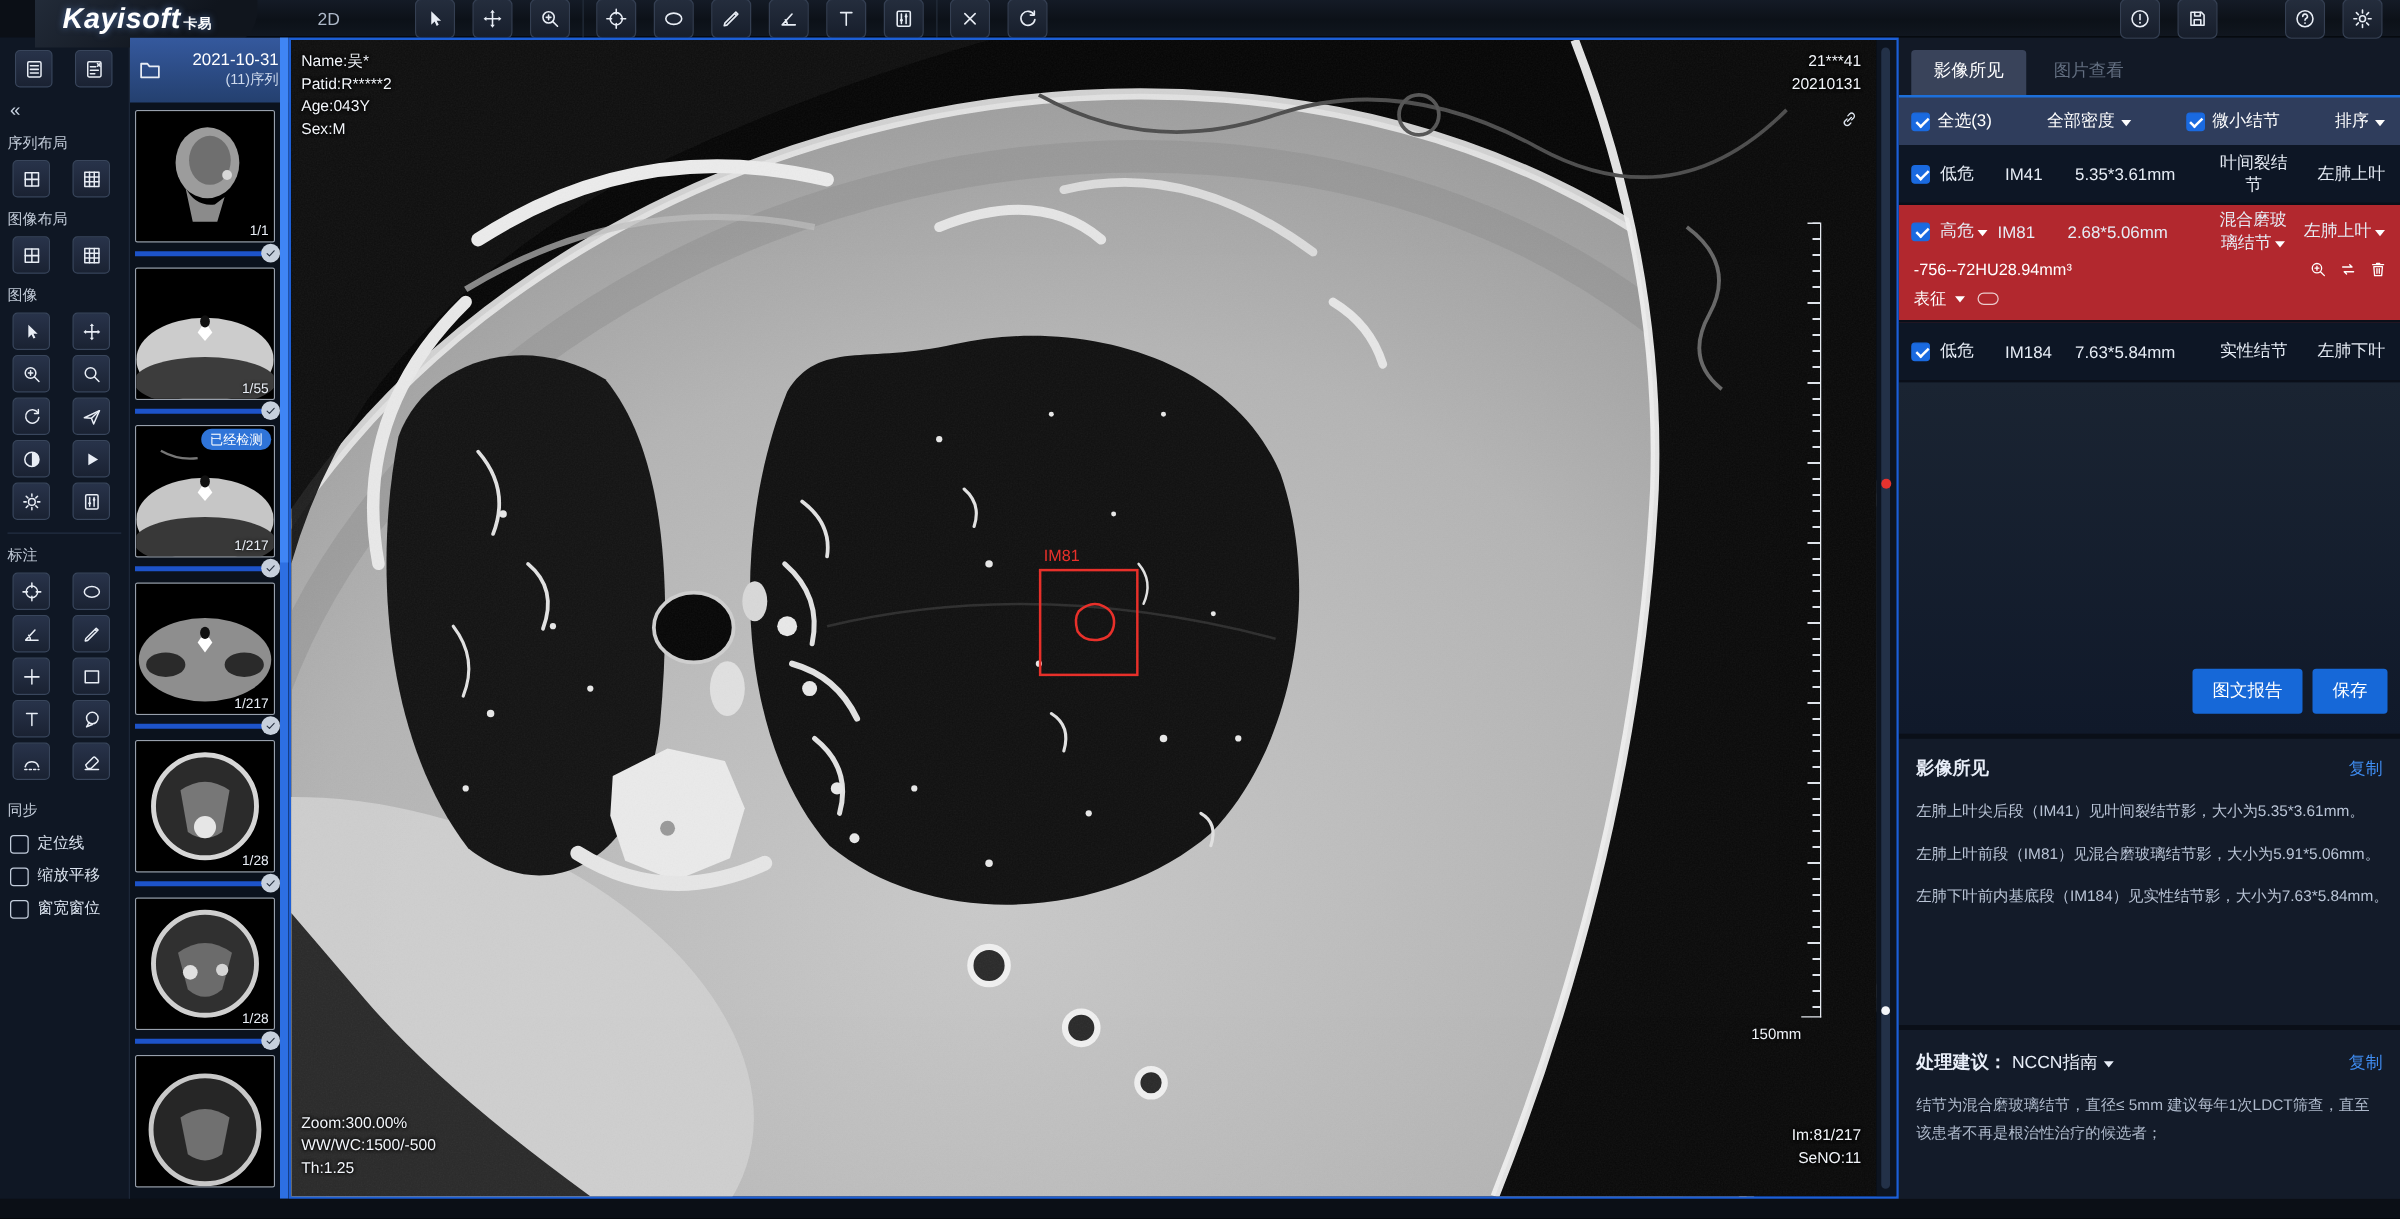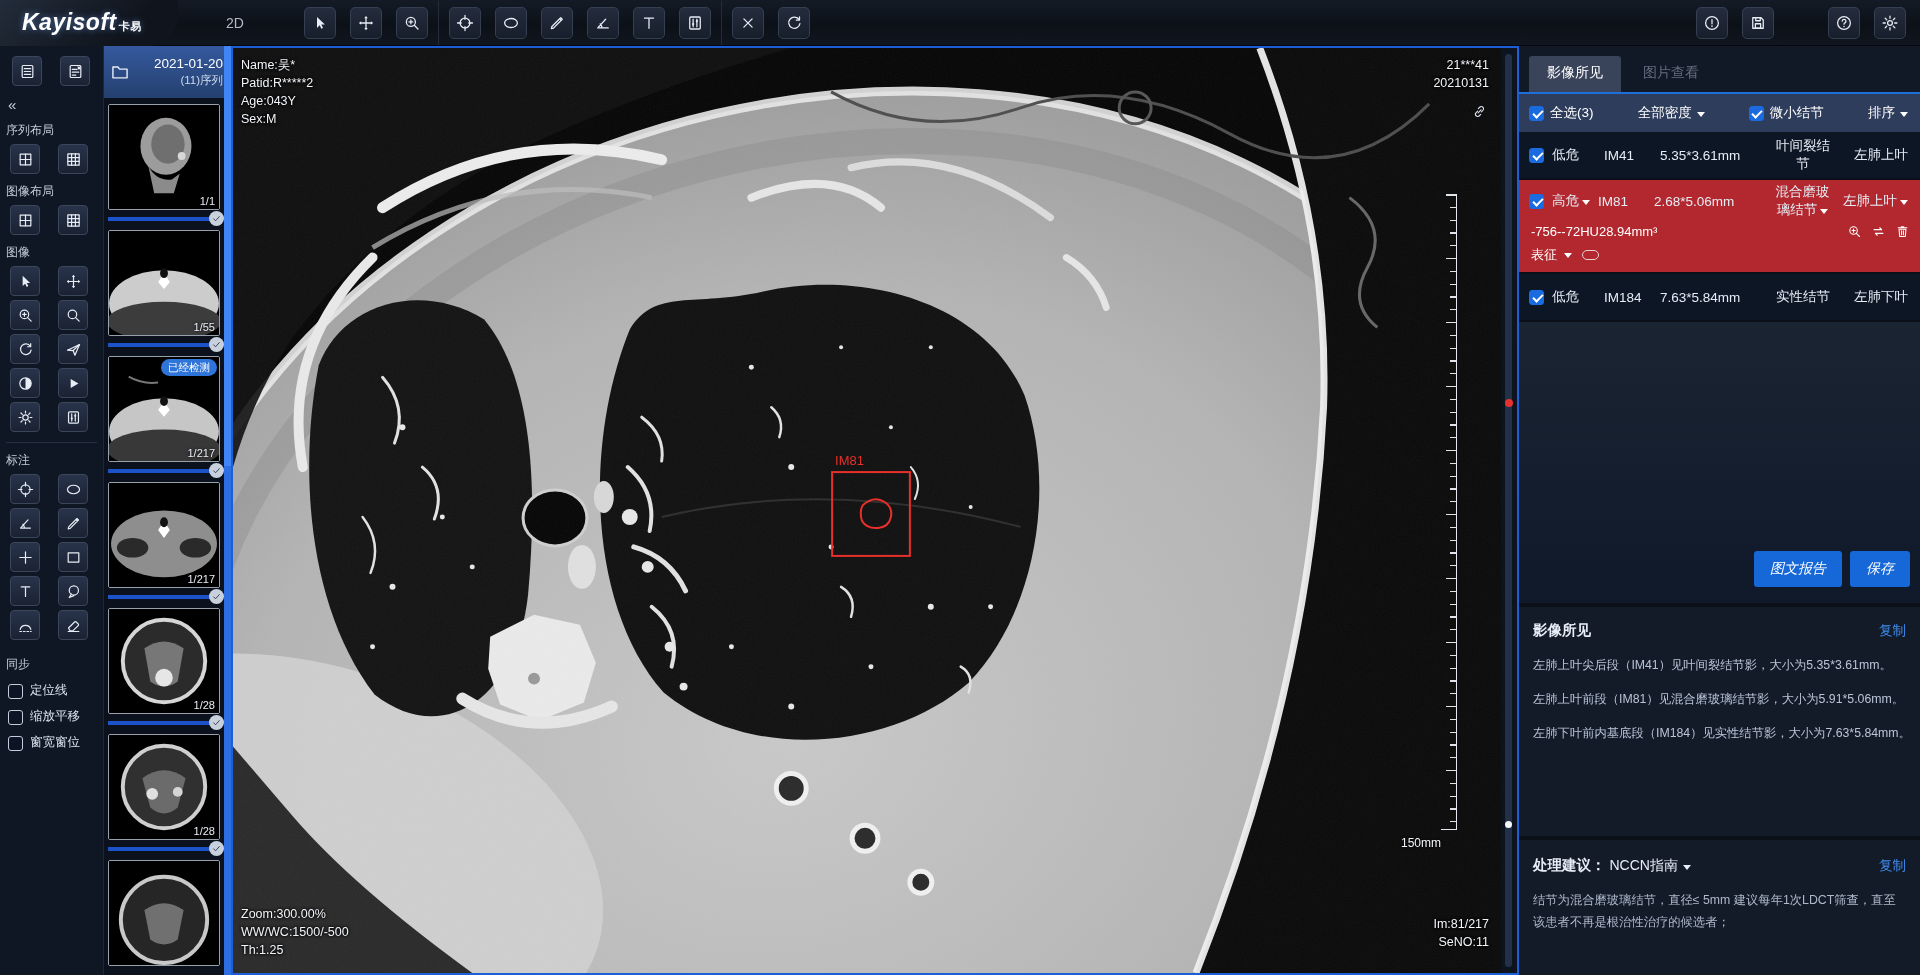--- a/index.html
+++ b/index.html
@@ -1,22 +1,22 @@
 <!DOCTYPE html>
 <html><head>
 <meta charset="utf-8">
 <style>
   * { margin:0; padding:0; box-sizing:border-box; }
   html,body { background:#000; font-family:"Liberation Sans","DejaVu Sans",sans-serif; }
   #app { position:relative; width:1920px; height:975px; background:#0b0f16; overflow:hidden; color:#e8edf5; }
 
   
-  .topbar { position:relative; height:46px; display:flex; align-items:center;
+  .topbar { position:relative; height:30px; display:flex; align-items:center;
             background:linear-gradient(180deg,#141b26 0%,#0c1118 55%,#10161f 100%);
-            border-bottom:1px solid #05080c; }
+            border-bottom:1px solid #05080c;margin-left:28px; }
   .logo-wrap { position:relative; width:178px; height:46px; display:flex; align-items:center; padding-left:22px;
                background:linear-gradient(135deg,#232c3a 0%,#10151d 70%); border-bottom-right-radius:30px; }
   .logo { font-style:italic; font-weight:bold; font-size:23px; letter-spacing:.5px; color:#fff;
           text-shadow:0 0 6px rgba(120,170,255,.55); white-space:nowrap; }
   .logo small { font-size:11px; font-style:normal; margin-left:2px; }
   .mode2d { margin-left:48px; color:#aeb9c9; font-size:14px; }
   .tgroup { display:flex; align-items:center; gap:14px; margin-left:60px; }
   .tsep { width:1px; height:44px; background:#232c3a; margin:0 10px; }
   .tb-btn { width:32px; height:32px; border-radius:5px; display:flex; align-items:center; justify-content:center;
             background:linear-gradient(180deg,#242d3d,#171e2b); border:1px solid #343f52; cursor:pointer; }
@@ -110,21 +110,21 @@
   .red-block .n-row { background:transparent; border-bottom:none; height:38px; padding-top:4px; }
   .red-block .crt { border-top-color:#fff; margin-left:3px; }
   .hu-row { display:flex; align-items:center; padding:1px 10px 0 12px; height:26px; font-size:13px; }
   .hu-row .sp { flex:1; }
   .hu-ic { display:flex; gap:9px; }
   .hu-ic svg { width:15px; height:15px; stroke:#fff; cursor:pointer; }
   .feat-row { display:flex; align-items:center; padding:2px 10px 8px 12px; font-size:13px; gap:4px; }
   .pill { width:17px; height:10px; border:1.5px solid #eccdce; border-radius:6px; margin-left:6px; }
   .p-body { flex:1; background:linear-gradient(180deg,#1a2432,#10192a); display:flex; align-items:flex-end;
             justify-content:flex-end; padding:0 10px 16px 0; gap:8px; }
-  .btn { background:#1668d8; color:#fff; border:none; border-radius:3px; font-size:14px; padding:9px 16px; cursor:pointer;font-style:italic; }
+  .btn { background:#1668d8; color:#fff; border:none; border-radius:3px; font-size:14px; padding:9px 16px; cursor:pointer; }
   .p-find { height:233px; border-top:4px solid #0a0f18; padding:14px 14px 0 14px; background:#131b29; }
   .p-sec-head { display:flex; align-items:baseline; }
   .p-sec-head .ttl { font-size:14.5px; font-weight:bold; color:#e8eef8; }
   .p-sec-head .sp { flex:1; }
   .copy { color:#3f8cf0; font-size:13.5px; cursor:pointer; }
   .find-line { margin-top:17px; font-size:12.3px; color:#b9c4d6; white-space:nowrap; }
   .p-sugg { flex:none; border-top:4px solid #0a0f18; padding:16px 14px 0 14px; background:#131b29; height:139px; }
   .p-sugg .gl { font-size:14px; color:#e8eef8; margin-left:4px; }
   .p-sugg .crt { border-top-color:#e8eef8; }
   .sugg-txt { margin-top:14px; font-size:12.3px; color:#aeb9cb; line-height:1.8; }
@@ -547,21 +547,21 @@
         <span>窗宽窗位</span>
       </div>
     </div>
 
     <div class="thumbs">
       <div class="t-head">
         <svg class="ic">
             <use href="#i-folder"></use>
           </svg>
         <div class="t-head-txt">
-          <div class="t-date">2021-01-20</div>
+          <div class="t-date">2021-10-31</div>
           <div class="t-count">(11)序列</div>
         </div>
       </div>
       <div class="t-list">
 
         <div class="thumb">
           <svg viewBox="0 0 112 106">
               <rect width="112" height="106" fill="#000"></rect>
               <ellipse cx="58" cy="42" rx="26" ry="29" fill="#9c9c9c"></ellipse>
               <ellipse cx="60" cy="40" rx="17" ry="20" fill="#6f6f6f"></ellipse>

